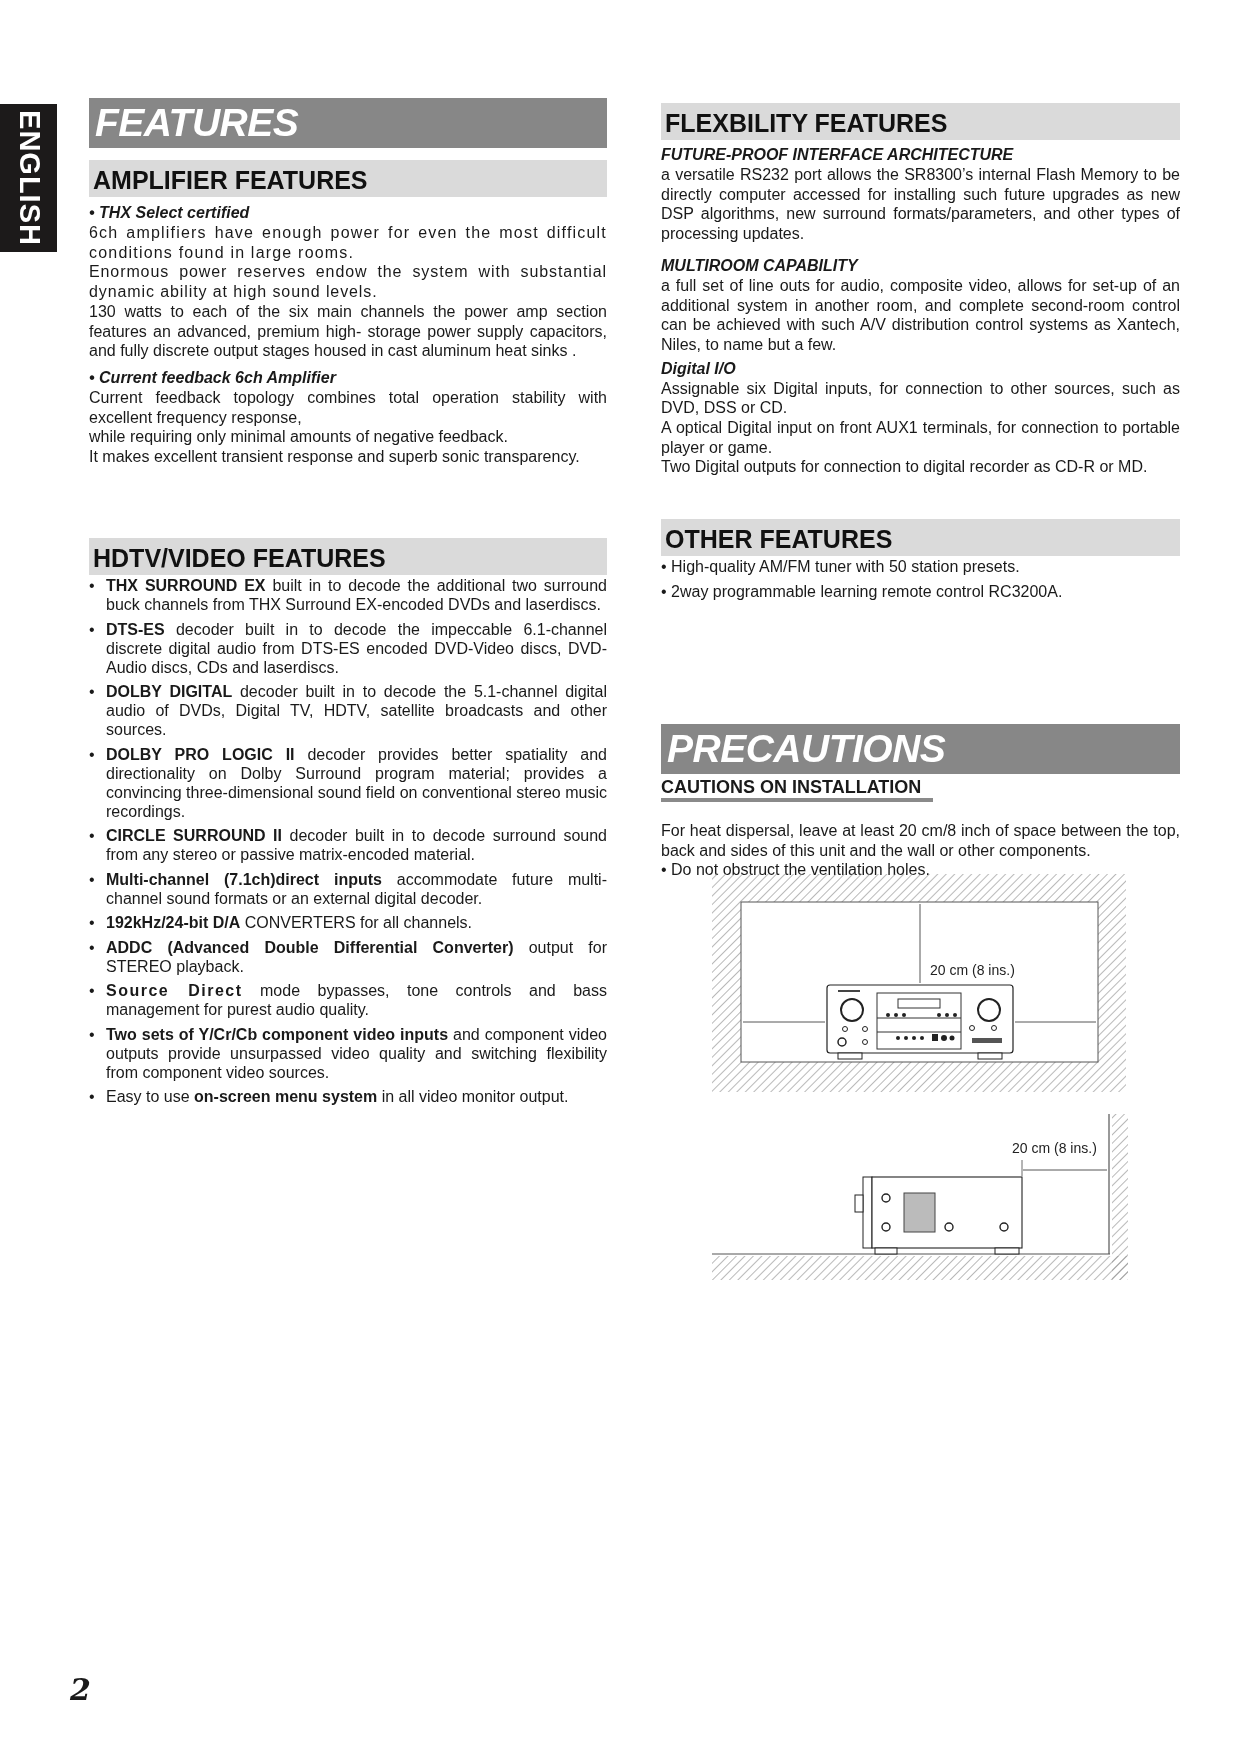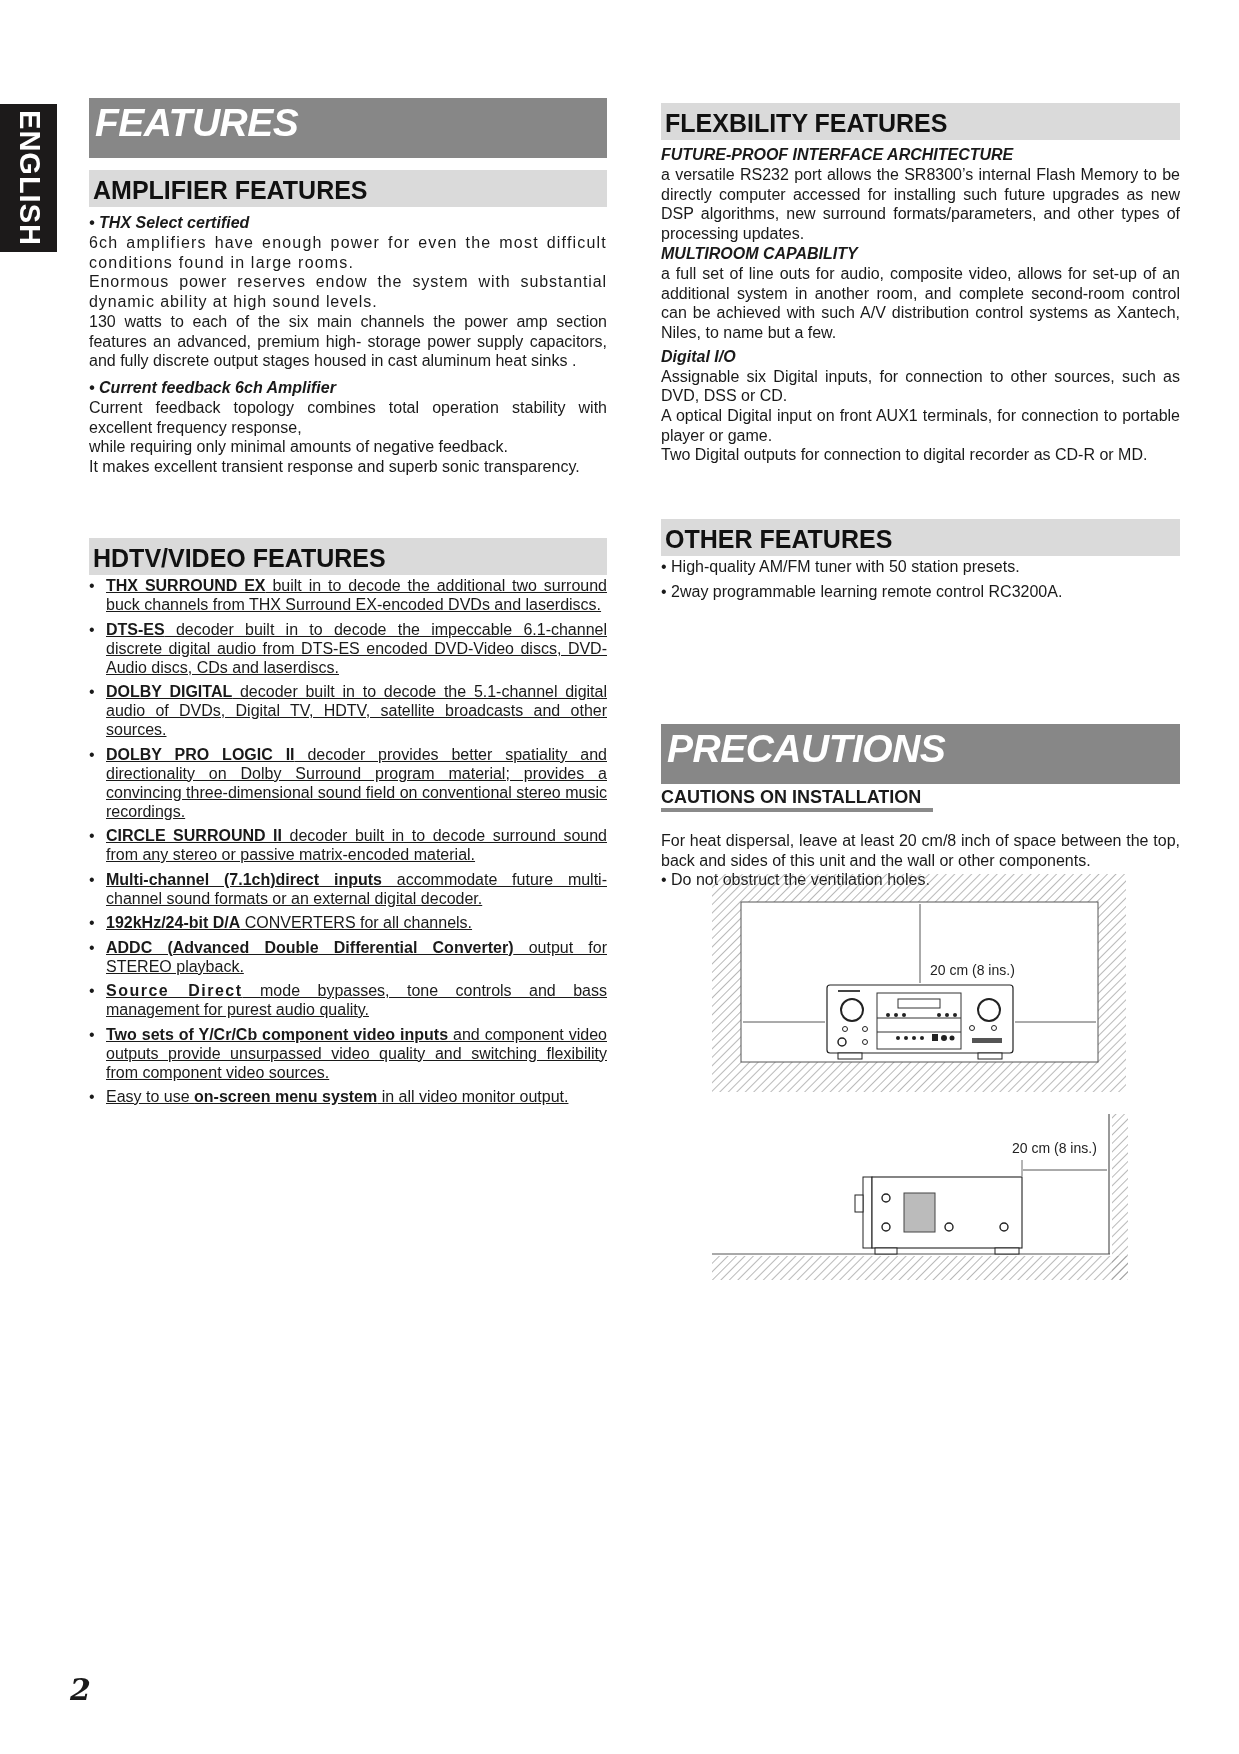--- a/index.html
+++ b/index.html
@@ -5,28 +5,28 @@
   html, body { margin:0; padding:0; background:#ffffff; }
   body { width:1239px; height:1754px; position:relative; overflow:hidden;
          font-family:"Liberation Sans", sans-serif; color:#1a1a1a; }
   .tab { position:absolute; left:0; top:104px; width:57px; height:148px; background:#1c1a1a; }
   .tab span { position:absolute; left:50%; top:50%; transform:translate(-50%,-50%) rotate(90deg);
               color:#fff; font-weight:bold; font-size:29px; letter-spacing:1px; white-space:nowrap; }
   .col { position:absolute; }
   .left { left:89px; width:518px; }
   .right { left:661px; width:519px; }
   .bigbar { background:#878787; color:#fff; font-style:italic; font-weight:bold; font-size:39px;
-            height:60px; line-height:50px; padding-left:6px; letter-spacing:-0.5px; }
+            height:50px; line-height:50px; padding-left:6px; letter-spacing:-0.5px; }
   .secbar { background:#dadada; color:#111; font-weight:bold; font-size:25px; height:37px; line-height:40px; padding-left:4px; }
   .sub { font-style:italic; font-weight:bold; font-size:16px; line-height:20px; margin-top:6px; }
   p { margin:0; font-size:16px; line-height:19.7px; text-align:justify; }
   .just-last p { text-align:justify; text-align-last:left; }
   ul.feat { list-style:none; margin:0; padding:0; }
   ul.feat li { position:relative; padding-left:17px; font-size:16px; line-height:19px; margin-bottom:5.5px;
-               text-align:justify; text-align-last:left;text-decoration:underline; }
+               text-align:justify; text-align-last:left; }
   ul.feat li::before { content:"\2022"; position:absolute; left:0; top:0; }
   b { font-weight:bold; }
   .plain-list div { font-size:16px; line-height:20px; margin-bottom:5px; }
   .caut-title { font-weight:bold; font-size:18px; line-height:22px; margin-top:2px; display:inline-block;
                 border-bottom:4px solid #8a8a8a; padding-right:12px; }
   .pagenum { position:absolute; left:70px; top:1672px; font-family:"DejaVu Serif", serif; font-weight:bold;
              font-style:italic; font-size:30px; }
   svg text { font-family:"Liberation Sans", sans-serif; }
 </style>
 </head>
@@ -70,21 +70,21 @@
     <li><span>Easy to use </span><b>on-screen menu system</b><span> in all video monitor output.</span></li>
   </ul>
 </div>
 
 <div class="col right" style="top:103px;">
   <div class="secbar">FLEXBILITY FEATURES</div>
   <div class="sub" style="margin-top:5px;">FUTURE-PROOF INTERFACE ARCHITECTURE</div>
   <div class="just-last">
       <p>a versatile RS232 port allows the SR8300’s internal Flash Memory to be directly computer accessed for installing such future upgrades as new DSP algorithms, new surround formats/parameters, and other types of processing updates.</p>
     </div>
-  <div class="sub" style="margin-top:0;">MULTIROOM CAPABILITY</div>
+  <div class="sub" style="margin-top:12px;">MULTIROOM CAPABILITY</div>
   <div class="just-last">
       <p>a full set of line outs for audio, composite video, allows for set-up of an additional system in another room, and complete second-room control can be achieved with such A/V distribution control systems as Xantech, Niles, to name but a few.</p>
     </div>
   <div class="sub" style="margin-top:4px;">Digital I/O</div>
   <div class="just-last">
     <p>Assignable six Digital inputs, for connection to other sources, such as DVD, DSS or CD.</p>
     <p>A optical Digital input on front AUX1 terminals, for connection to portable player or game.</p>
     <p>Two Digital outputs for connection to digital recorder as CD-R or MD.</p>
   </div>
 </div>

